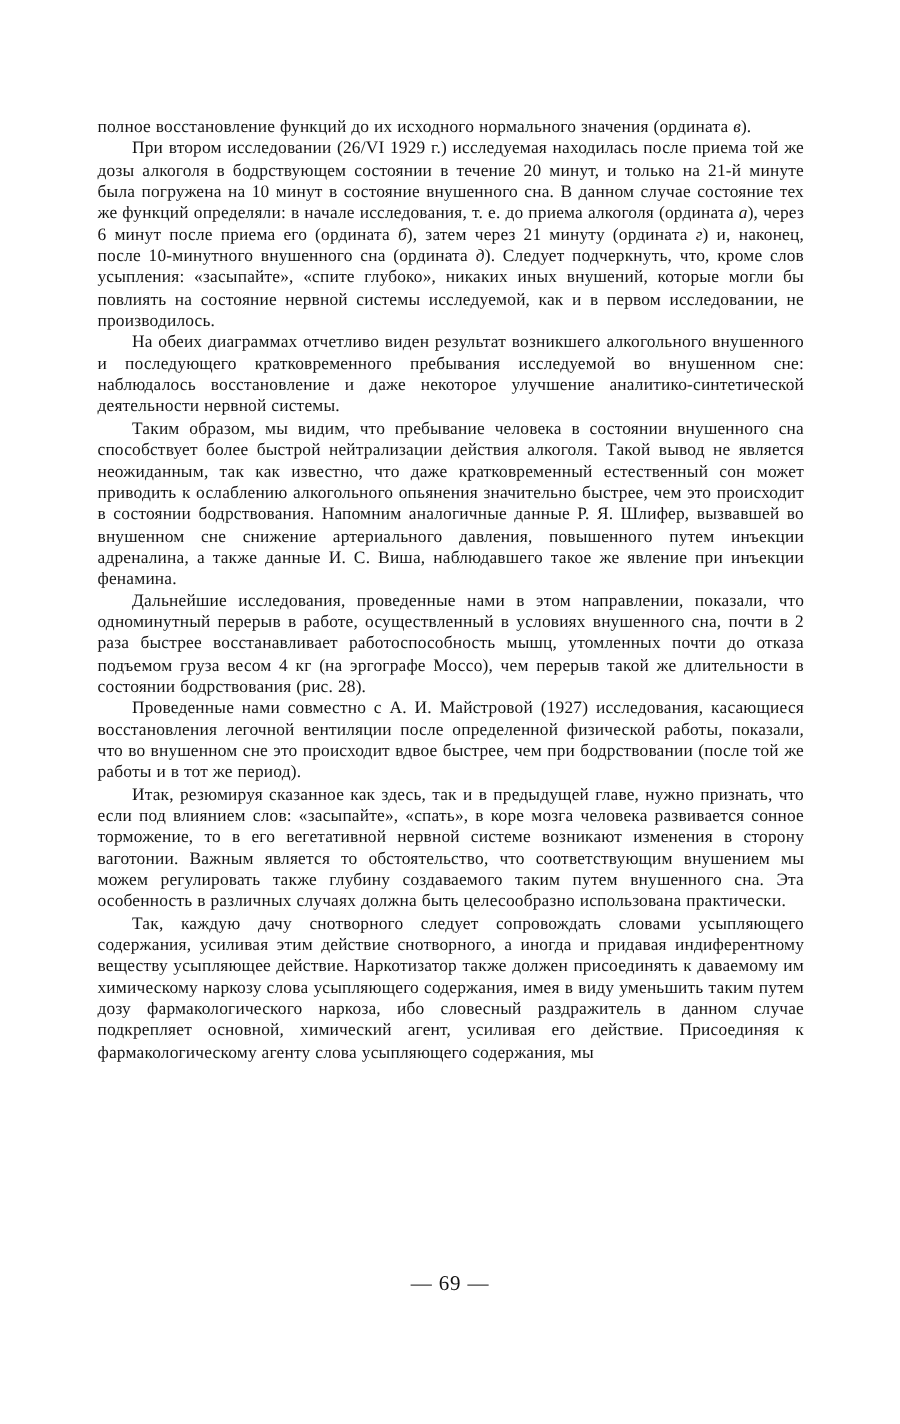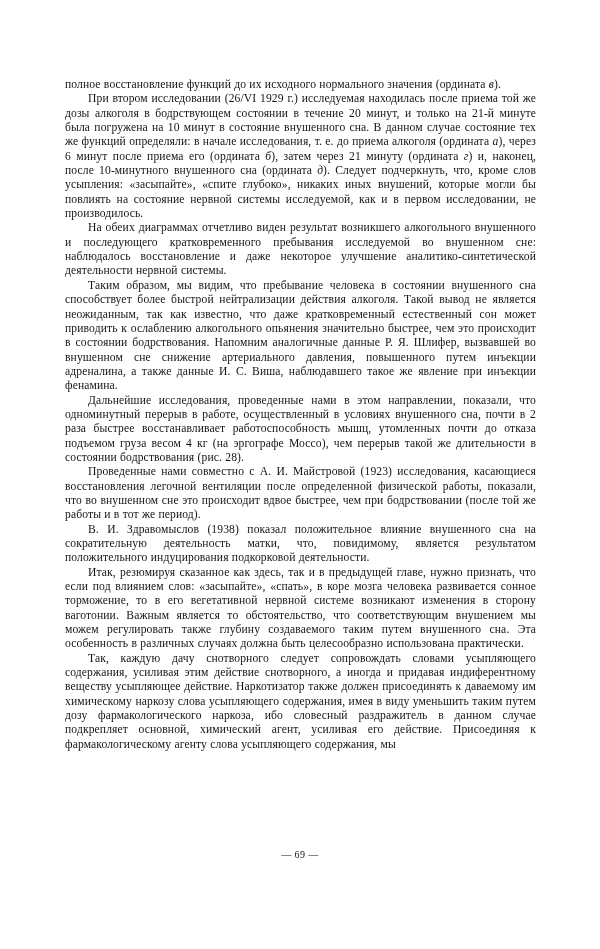--- a/index.html
+++ b/index.html
@@ -53,21 +53,21 @@
   .ital {
     font-style: italic;
   }
 
   #page-number {
     position: absolute;
     left: 0;
     top: 849px;
     width: 600px;
     text-align: center;
-    font-size: 10px;
+    font-size: 14px;
     letter-spacing: 0.04em;
     font-family: "Liberation Serif", "DejaVu Serif", serif;
   }
 </style>
 </head>
 <body>
 
 <div id="page">
 
   <div id="text-block">
@@ -75,23 +75,22 @@
     <p class="para cont">полное восстановление функций до их исходного нормального значения (ордината <span class="ital">в</span>).</p>
 
     <p class="para">При втором исследовании (26/VI 1929 г.) исследуемая находилась после приема той же дозы алкоголя в бодрствующем состоянии в течение 20 минут, и только на 21-й минуте была погружена на 10 минут в состояние внушенного сна. В данном случае состояние тех же функций определяли: в начале исследования, т. е. до приема алкоголя (ордината <span class="ital">а</span>), через 6 минут после приема его (ордината <span class="ital">б</span>), затем через 21 минуту (ордината <span class="ital">г</span>) и, наконец, после 10-минутного внушенного сна (ордината <span class="ital">д</span>). Следует подчеркнуть, что, кроме слов усыпления: «засыпайте», «спите глубоко», никаких иных внушений, которые могли бы повлиять на состояние нервной системы исследуемой, как и в первом исследовании, не производилось.</p>
 
     <p class="para">На обеих диаграммах отчетливо виден результат возникшего алкогольного внушенного и последующего кратковременного пребывания исследуемой во внушенном сне: наблюдалось восстановление и даже некоторое улучшение аналитико-синтетической деятельности нервной системы.</p>
 
     <p class="para">Таким образом, мы видим, что пребывание человека в состоянии внушенного сна способствует более быстрой нейтрализации действия алкоголя. Такой вывод не является неожиданным, так как известно, что даже кратковременный естественный сон может приводить к ослаблению алкогольного опьянения значительно быстрее, чем это происходит в состоянии бодрствования. Напомним аналогичные данные Р. Я. Шлифер, вызвавшей во внушенном сне снижение артериального давления, повышенного путем инъекции адреналина, а также данные И. С. Виша, наблюдавшего такое же явление при инъекции фенамина.</p>
 
     <p class="para">Дальнейшие исследования, проведенные нами в этом направлении, показали, что одноминутный перерыв в работе, осуществленный в условиях внушенного сна, почти в 2 раза быстрее восстанавливает работоспособность мышц, утомленных почти до отказа подъемом груза весом 4 кг (на эргографе Моссо), чем перерыв такой же длительности в состоянии бодрствования (рис. 28).</p>
 
-    <p class="para">Проведенные нами совместно с А. И. Майстровой (1923) исследования, касающиеся восстановления легочной вентиляции после определенной физической работы, показали, что во внушенном сне это происходит вдвое быстрее, чем при бодрствовании (после той же работы и в тот же период).</p>
+    <p class="para">Проведенные нами совместно с А. И. Майстровой (1927) исследования, касающиеся восстановления легочной вентиляции после определенной физической работы, показали, что во внушенном сне это происходит вдвое быстрее, чем при бодрствовании (после той же работы и в тот же период).</p>
 
-    <p class="para">В. И. Здравомыслов (1938) показал положительное влияние внушенного сна на сократительную деятельность матки, что, повидимому, является результатом положительного индуцирования подкорковой деятельности.</p>
 
     <p class="para">Итак, резюмируя сказанное как здесь, так и в предыдущей главе, нужно признать, что если под влиянием слов: «засыпайте», «спать», в коре мозга человека развивается сонное торможение, то в его вегетативной нервной системе возникают изменения в сторону ваготонии. Важным является то обстоятельство, что соответствующим внушением мы можем регулировать также глубину создаваемого таким путем внушенного сна. Эта особенность в различных случаях должна быть целесообразно использована практически.</p>
 
     <p class="para">Так, каждую дачу снотворного следует сопровождать словами усыпляющего содержания, усиливая этим действие снотворного, а иногда и придавая индиферентному веществу усыпляющее действие. Наркотизатор также должен присоединять к даваемому им химическому наркозу слова усыпляющего содержания, имея в виду уменьшить таким путем дозу фармакологического наркоза, ибо словесный раздражитель в данном случае подкрепляет основной, химический агент, усиливая его действие. Присоединяя к фармакологическому агенту слова усыпляющего содержания, мы</p>
 
   </div>
 
   <div id="page-number">— 69 —</div>
 
 </div>

